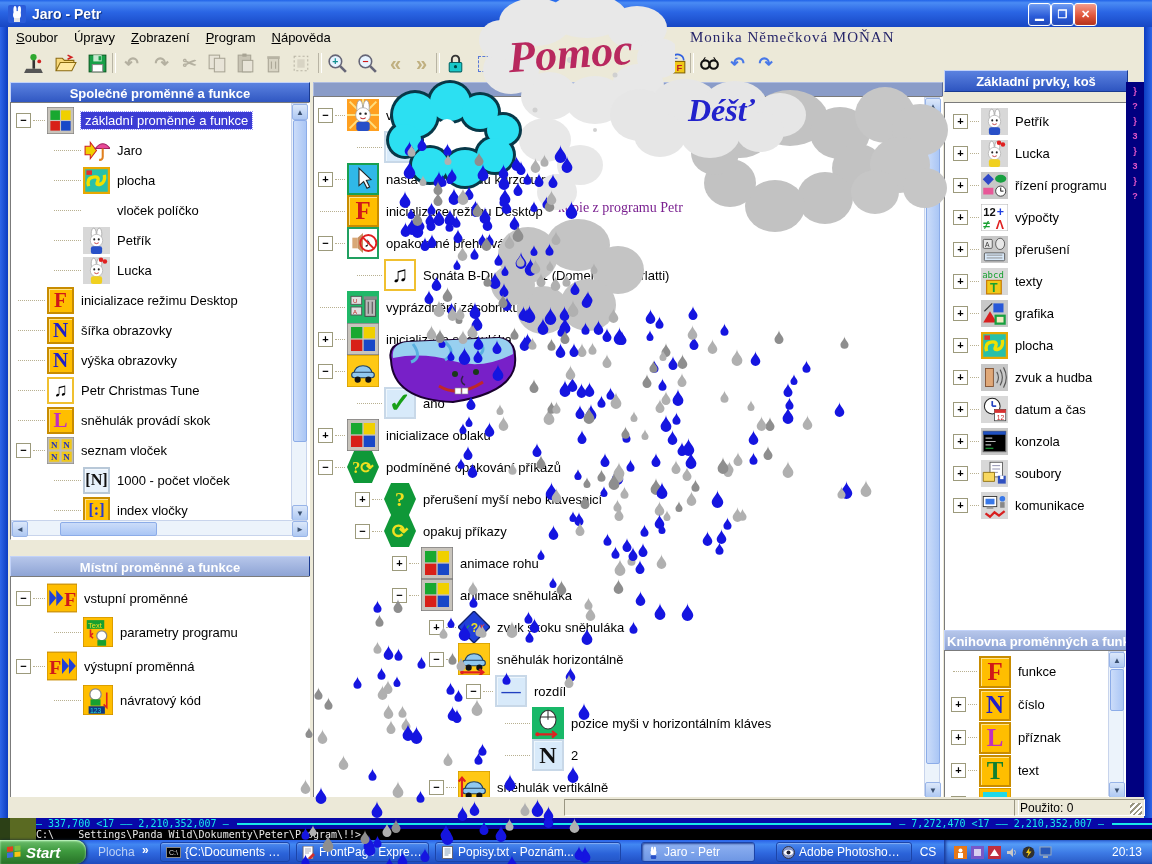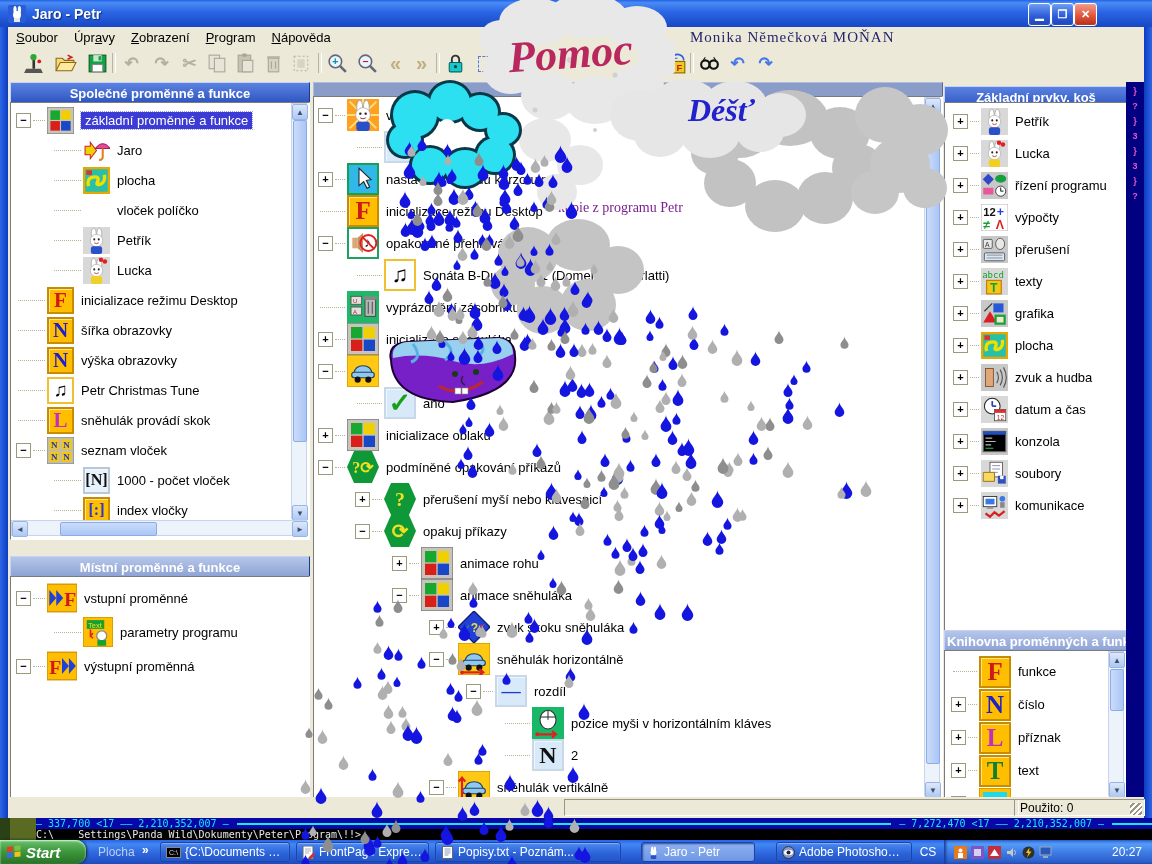--- a/index.html
+++ b/index.html
@@ -509,20 +509,36 @@
         <span class="tico" style="width:30px;height:30px">
           <svg viewBox="0 0 26 24">
             <rect width="26" height="24" fill="#FFBE00" stroke="#C88C00"></rect>
             <text x="2" y="19" font-size="17" font-weight="bold" fill="#D01818" font-family="serif">F</text>
             <path d="M13 5 l6 7 -6 7 z" fill="#2040D8"></path>
             <path d="M19 5 l6 7 -6 7 z" fill="#2040D8"></path>
           </svg>
         </span>
         <span class="tlab">výstupní proměnná</span>
       </div>
+      <div class="trow" style="height: 34px; padding-left: 41px;">
+        <span class="slot" style="width:31px">
+          <span class="stub" style="flex:1"></span>
+        </span>
+        <span class="tico" style="width:30px;height:30px">
+          <svg viewBox="0 0 24 24">
+            <rect width="24" height="24" fill="#FFBE00" stroke="#C88C00"></rect>
+            <circle cx="10" cy="7.5" r="4.5" fill="#fff" stroke="#888"></circle>
+            <rect x="6" y="11.5" width="8" height="5" fill="#18A030"></rect>
+            <rect x="4.5" y="17" width="13" height="6" fill="#103880"></rect>
+            <text x="5.5" y="22.3" font-size="5.5" fill="#20D8D8">123</text>
+            <path d="M19 6 v12 l-2.5 -2.5" stroke="#E02020" fill="none" stroke-width="1.3"></path>
+          </svg>
+        </span>
+        <span class="tlab">návratový kód</span>
+      </div>
     </div>
 
   <div id="prog-head"></div>
   <div class="tpanel" id="tree-program" style="left:313px;top:96px;width:628px;height:701px;padding-top:2px">
       <div class="trow" style="height: 32px; padding-left: 4px;">
         <span class="slot" style="width:29px">
           <span class="exp">−</span>
           <span class="stub" style="flex:1"></span>
         </span>
         <span class="tico" style="width:32px;height:32px">
@@ -825,21 +841,21 @@
         </span>
         <span class="tlab">sněhulák vertikálně</span>
       </div>
     </div>
   <div class="sb" style="left:924px;top:97px;width:16px;height:699px">
     <span class="sbtn" style="left:0;top:0">▲</span>
     <span class="sthumb" style="left:1px;top:16px;width:12px;height:648px"></span>
     <span class="sbtn" style="left:0;top:684px">▼</span>
   </div>
 
-  <div class="phead" style="left:944px;top:86px;width:182px">Základní prvky, koš</div>
+  <div class="phead" style="left:944px;top:70px;width:182px">Základní prvky, koš</div>
   <div class="tpanel" id="tree-basic" style="left:944px;top:102px;width:182px;height:528px;padding-top:2px">
       <div class="trow" style="height: 32px; padding-left: 8px;">
         <span class="slot" style="width:28px">
           <span class="exp">+</span>
           <span class="stub" style="flex:1"></span>
         </span>
         <span class="tico" style="width:27px;height:27px">
           <svg viewBox="0 0 24 24">
             <rect width="24" height="24" fill="#D8D8D8"></rect>
 
@@ -1190,21 +1206,21 @@
             <path d="M7.5 1.5 L4 7 h2.5 L5 11.5 L9.5 5.5 H7 Z" fill="#F0C818"></path>
           </svg>
         </span>
         <span style="display: inline-flex;">
           <svg width="13" height="13">
             <rect x="1" y="1" width="11" height="8" fill="#2858B8" stroke="#9AB"></rect>
             <rect x="4" y="10" width="5" height="2" fill="#9AB"></rect>
           </svg>
         </span>
       </div>
-    <span id="clock">20:27</span>
+    <span id="clock">20:13</span>
   <div class="task" style="left: 160px; width: 130px;">
         <span style="display:inline-flex">
           <span style="background:#000;color:#ddd;font-size:7px;padding:1px 2px;border:1px solid #888;line-height:1">C:\</span>
         </span>
         <span style="overflow:hidden;text-overflow:ellipsis">{C:\Documents and ...</span>
       </div>
       <div class="task" style="left: 296px; width: 133px;">
         <span style="display:inline-flex">
           <svg width="13" height="13" viewBox="0 0 13 13">
             <rect x="1" y="0" width="10" height="13" fill="#fff" stroke="#667"></rect>

